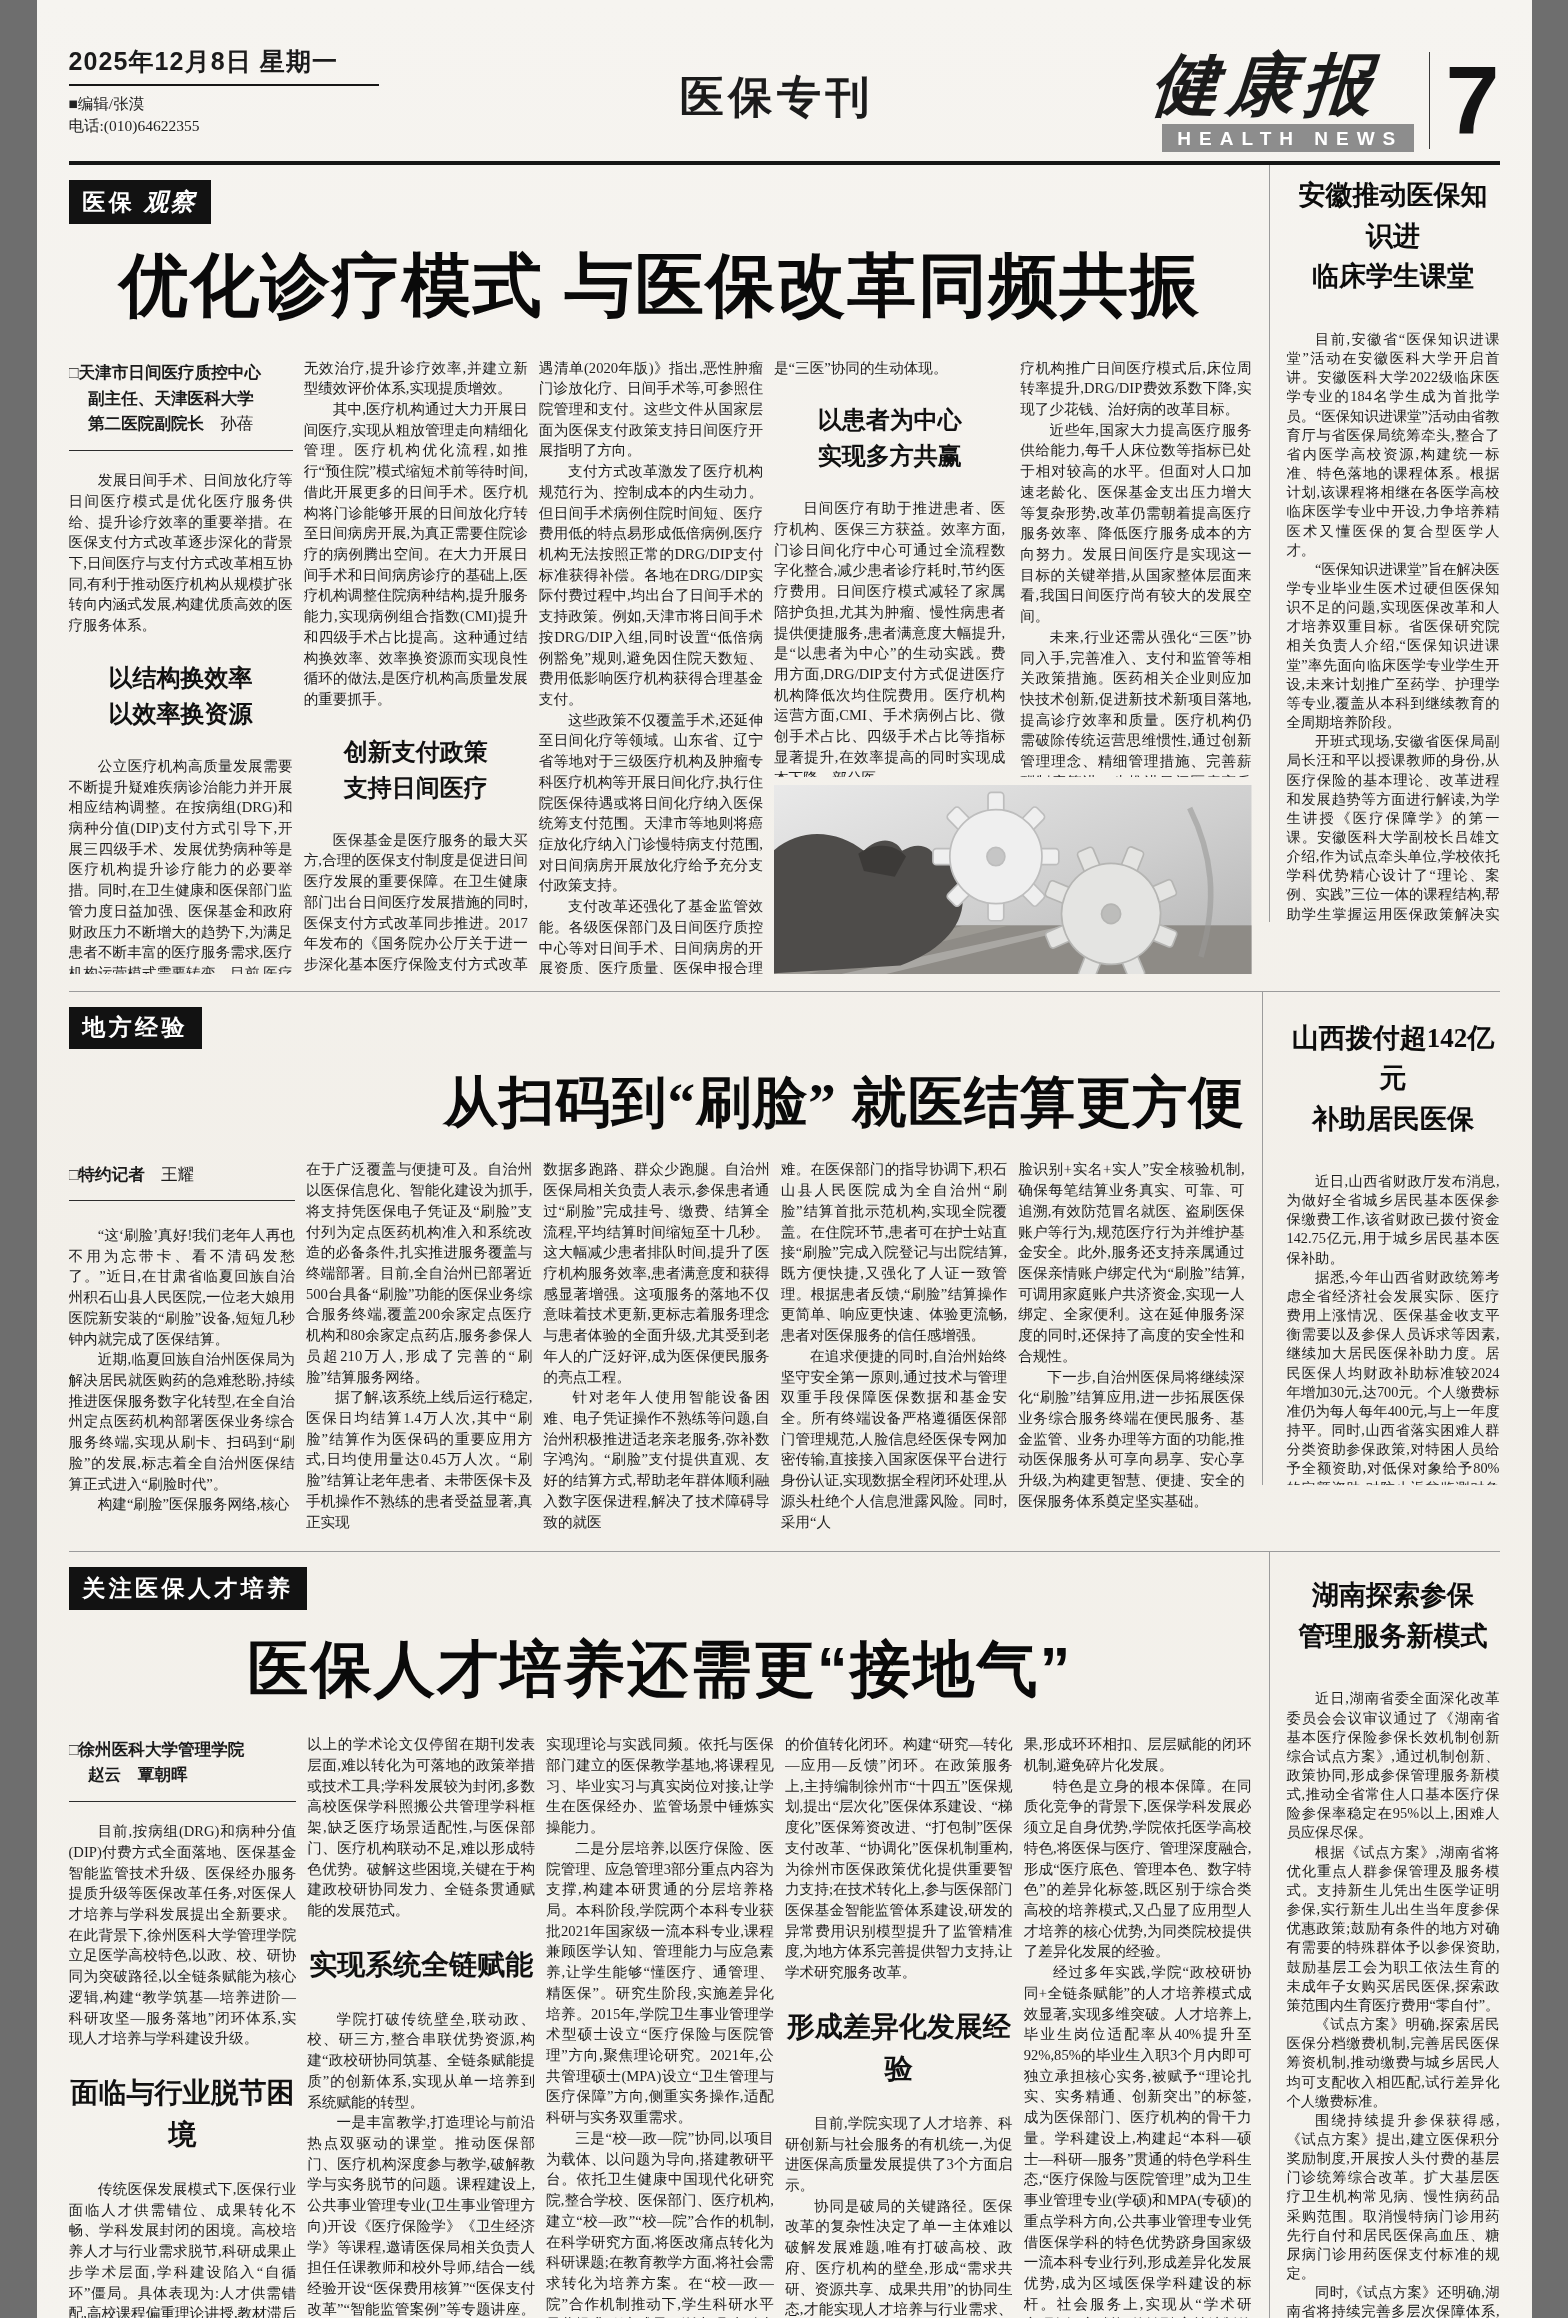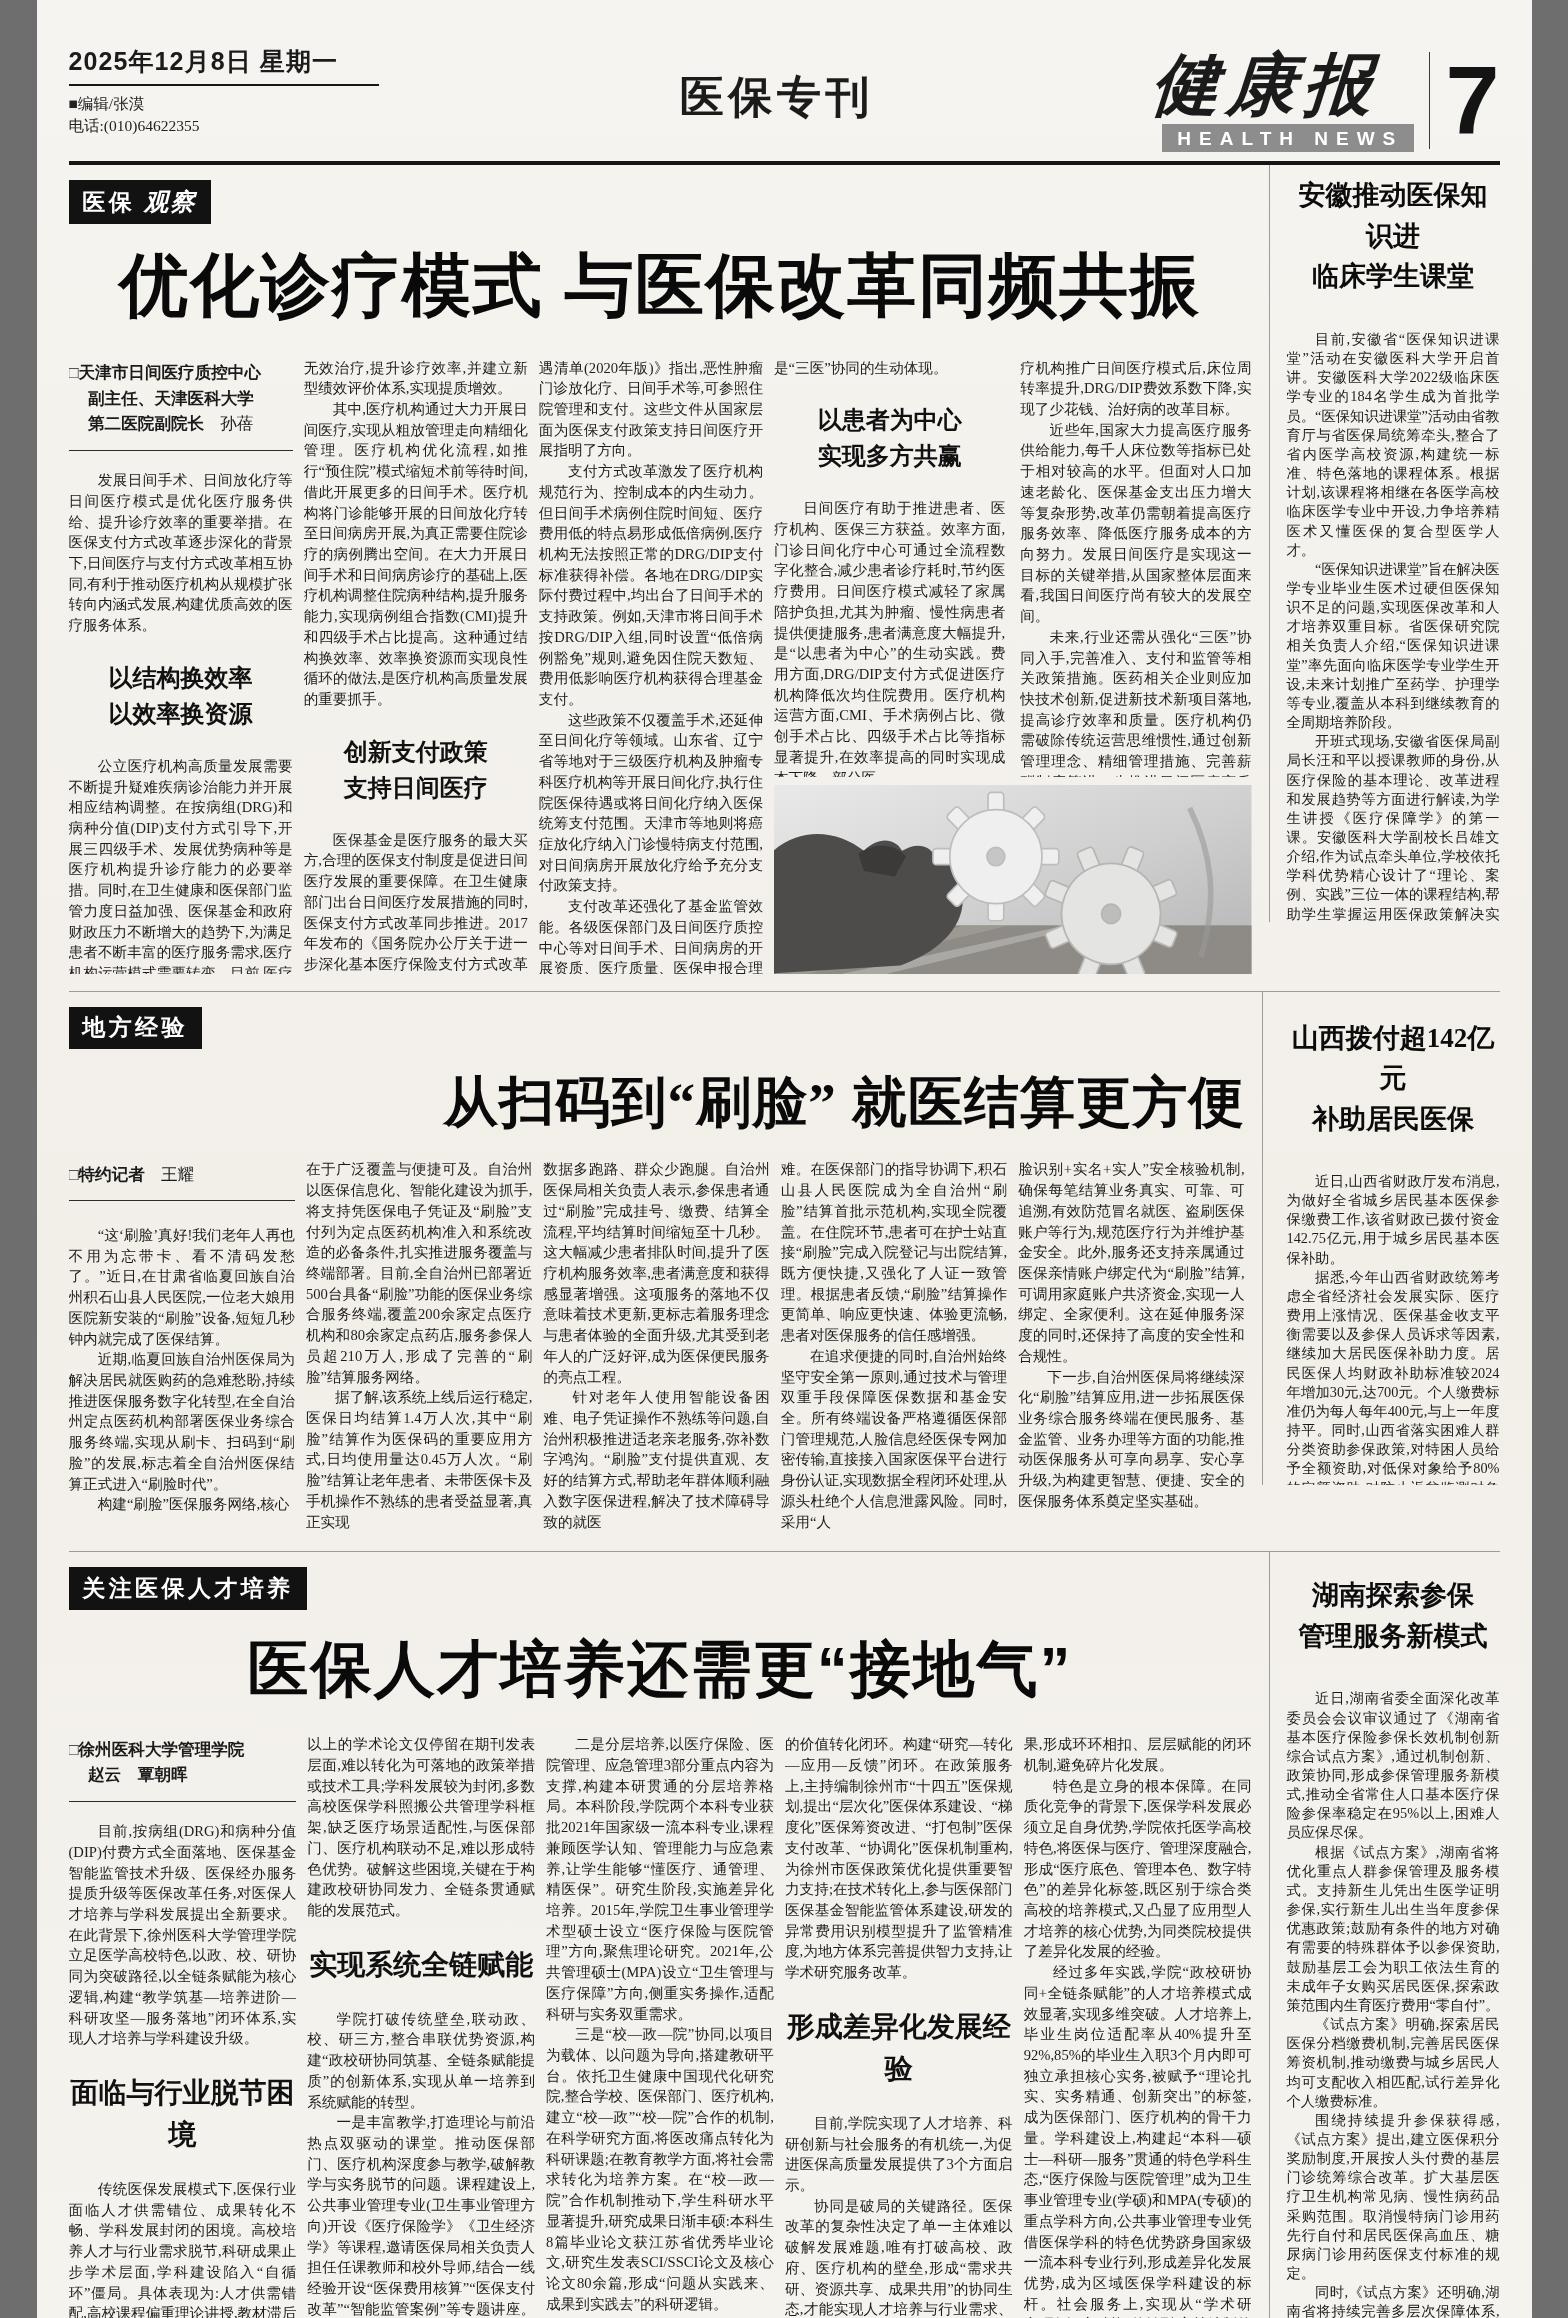--- a/index.html
+++ b/index.html
@@ -280,20 +280,21 @@
           <div class="sub sub-s">面临与行业脱节困境</div>
           <p class="para">传统医保发展模式下,医保行业面临人才供需错位、成果转化不畅、学科发展封闭的困境。高校培养人才与行业需求脱节,科研成果止步学术层面,学科建设陷入“自循环”僵局。具体表现为:人才供需错配,高校课程偏重理论讲授,教材滞后于政策迭代,毕业生虽掌握基础概念,却缺乏医保基金核算、智能监管实操等核心能力,近60%新入职的医保人员需经1至2年专项培训方可胜任岗位;科研成果转化通道不畅,科研选题脱离实践,80%</p>
         </div>
         <div class="col">
           <p class="para cont">以上的学术论文仅停留在期刊发表层面,难以转化为可落地的政策举措或技术工具;学科发展较为封闭,多数高校医保学科照搬公共管理学科框架,缺乏医疗场景适配性,与医保部门、医疗机构联动不足,难以形成特色优势。破解这些困境,关键在于构建政校研协同发力、全链条贯通赋能的发展范式。</p>
           <div class="sub sub-s">实现系统全链赋能</div>
           <p class="para">学院打破传统壁垒,联动政、校、研三方,整合串联优势资源,构建“政校研协同筑基、全链条赋能提质”的创新体系,实现从单一培养到系统赋能的转型。</p>
           <p class="para">一是丰富教学,打造理论与前沿热点双驱动的课堂。推动医保部门、医疗机构深度参与教学,破解教学与实务脱节的问题。课程建设上,公共事业管理专业(卫生事业管理方向)开设《医疗保险学》《卫生经济学》等课程,邀请医保局相关负责人担任任课教师和校外导师,结合一线经验开设“医保费用核算”“医保支付改革”“智能监管案例”等专题讲座。在教材编撰上,参与编写《医疗保险学》(第4版)。该教材新增DRG/DIP付费方式、医保大数据等医保改革前沿内容,</p>
         </div>
         <div class="col">
+          <p class="para cont">实现理论与实践同频。依托与医保部门建立的医保教学基地,将课程见习、毕业实习与真实岗位对接,让学生在医保经办、监管场景中锤炼实操能力。</p>
           <p class="para">二是分层培养,以医疗保险、医院管理、应急管理3部分重点内容为支撑,构建本研贯通的分层培养格局。本科阶段,学院两个本科专业获批2021年国家级一流本科专业,课程兼顾医学认知、管理能力与应急素养,让学生能够“懂医疗、通管理、精医保”。研究生阶段,实施差异化培养。2015年,学院卫生事业管理学术型硕士设立“医疗保险与医院管理”方向,聚焦理论研究。2021年,公共管理硕士(MPA)设立“卫生管理与医疗保障”方向,侧重实务操作,适配科研与实务双重需求。</p>
           <p class="para">三是“校—政—院”协同,以项目为载体、以问题为导向,搭建教研平台。依托卫生健康中国现代化研究院,整合学校、医保部门、医疗机构,建立“校—政”“校—院”合作的机制,在科学研究方面,将医改痛点转化为科研课题;在教育教学方面,将社会需求转化为培养方案。在“校—政—院”合作机制推动下,学生科研水平显著提升,研究成果日渐丰硕:本科生8篇毕业论文获江苏省优秀毕业论文,研究生发表SCI/SSCI论文及核心论文80余篇,形成“问题从实践来、成果到实践去”的科研逻辑。</p>
 
         </div>
         <div class="col">
           <p class="para cont">的价值转化闭环。构建“研究—转化—应用—反馈”闭环。在政策服务上,主持编制徐州市“十四五”医保规划,提出“层次化”医保体系建设、“梯度化”医保筹资改进、“打包制”医保支付改革、“协调化”医保机制重构,为徐州市医保政策优化提供重要智力支持;在技术转化上,参与医保部门医保基金智能监管体系建设,研发的异常费用识别模型提升了监管精准度,为地方体系完善提供智力支持,让学术研究服务改革。</p>
           <div class="sub sub-s">形成差异化发展经验</div>
           <p class="para">目前,学院实现了人才培养、科研创新与社会服务的有机统一,为促进医保高质量发展提供了3个方面启示。</p>
           <p class="para">协同是破局的关键路径。医保改革的复杂性决定了单一主体难以破解发展难题,唯有打破高校、政府、医疗机构的壁垒,形成“需求共研、资源共享、成果共用”的协同生态,才能实现人才培养与行业需求、科研创新与实践应用的精准对接。</p>
           <p class="para">全链是提质的核心支撑。医保高质量发展需要打通“教学—培养—科研—服务”的全链条,让每个环节都紧扣改革需求。教学对接前沿,培养适配需求,科研破解痛点,服务转化成</p>

